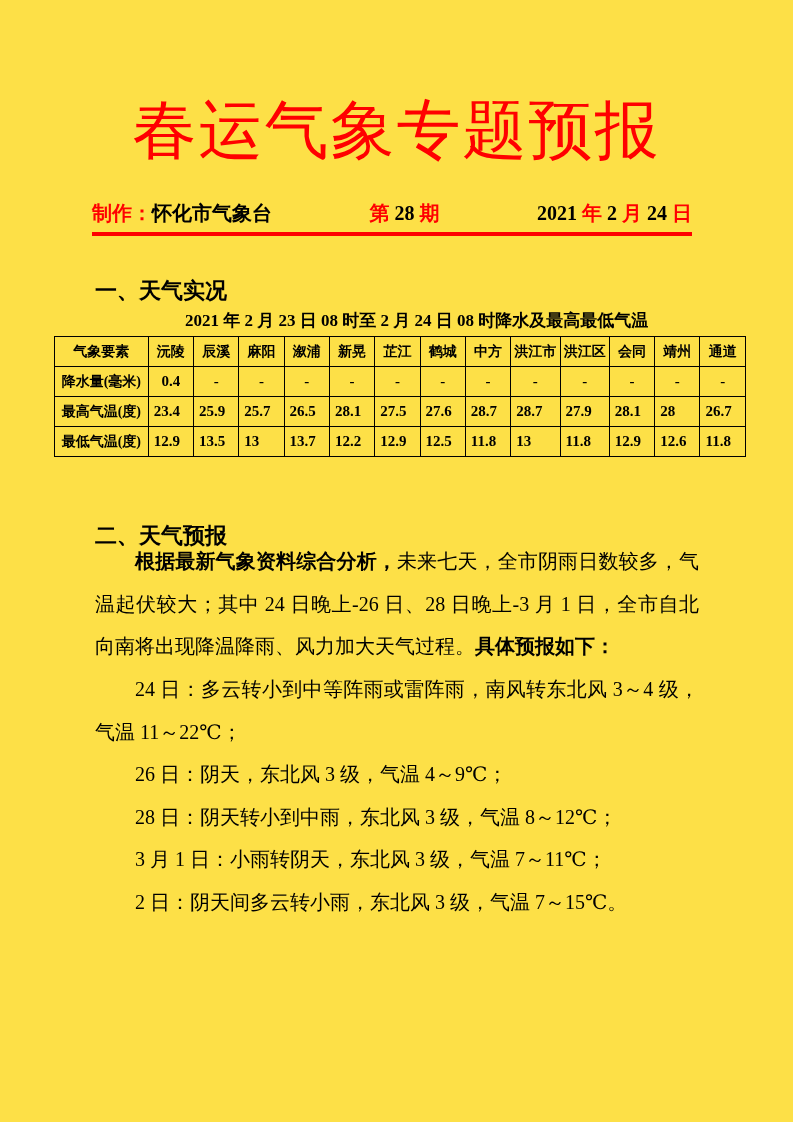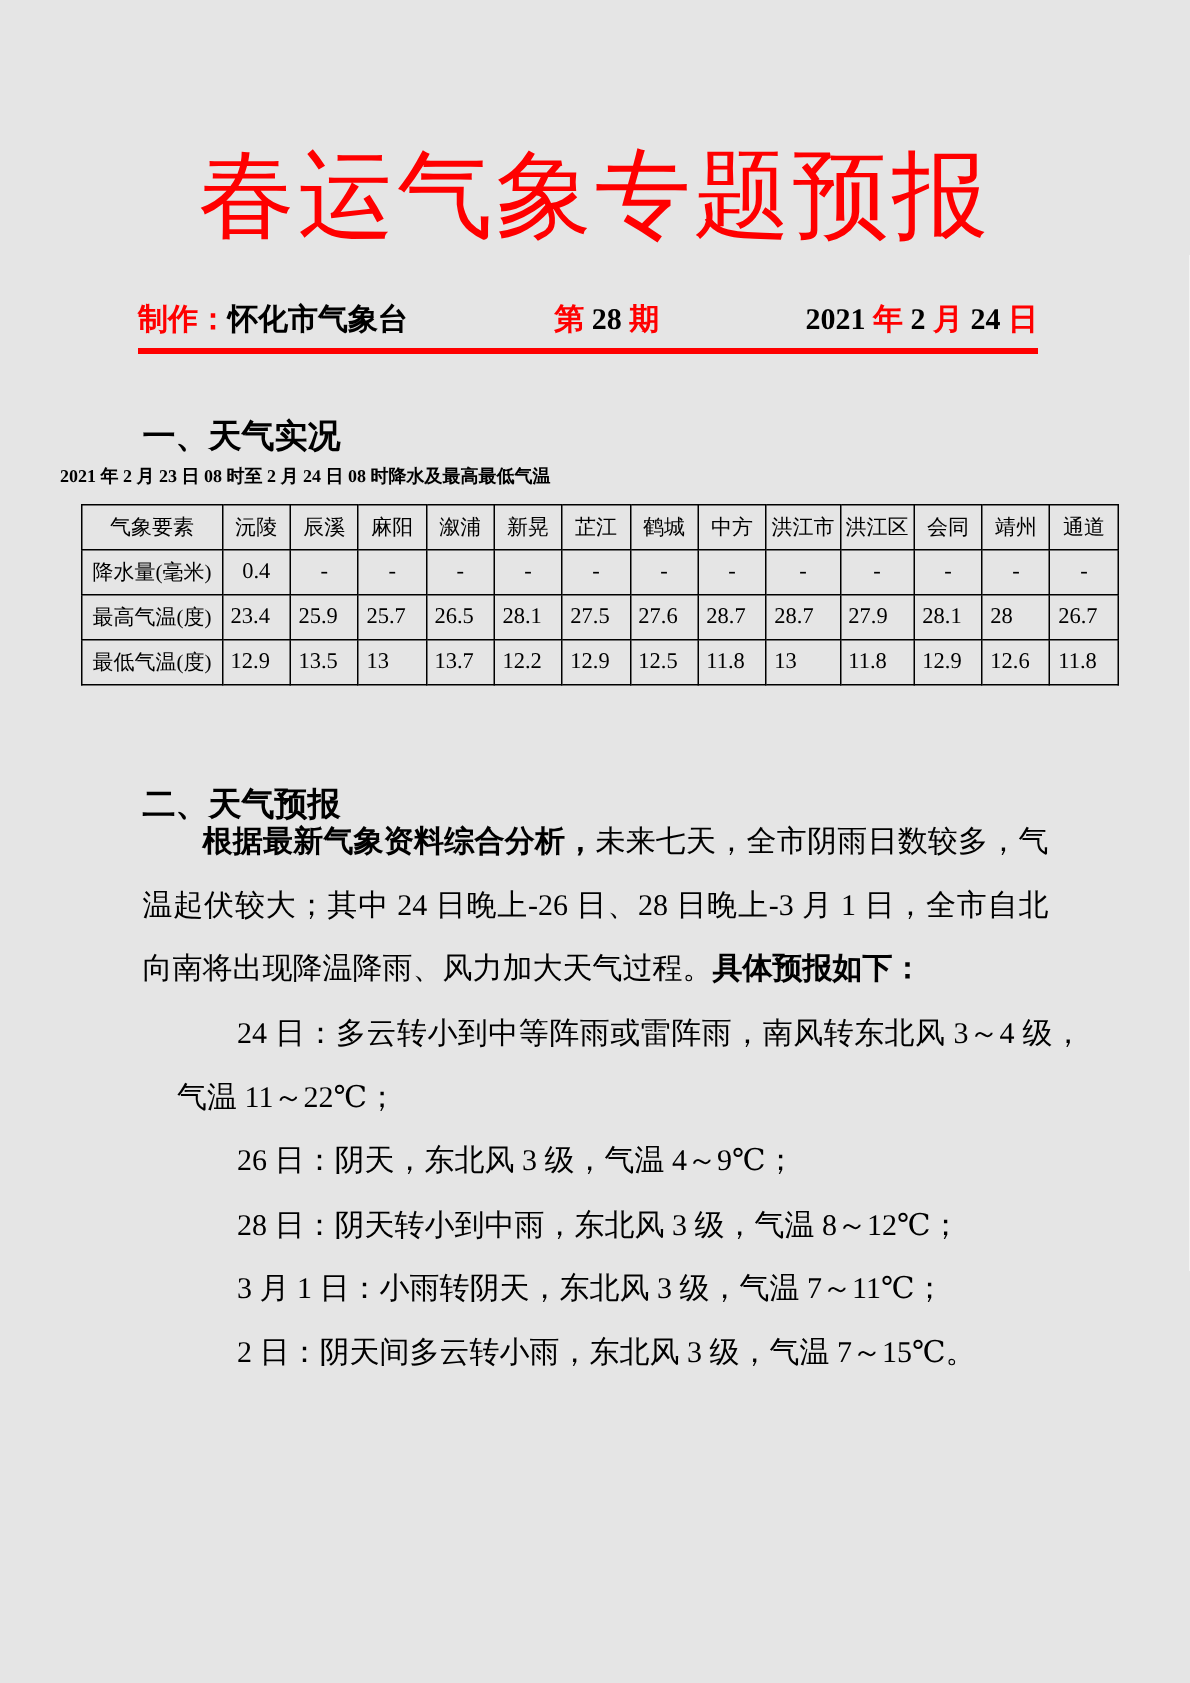--- a/index.html
+++ b/index.html
@@ -2,21 +2,21 @@
 <html style="--accent: #ff0000; --ink: #000000;"><head>
 <meta charset="utf-8">
 <style>
   :root { --accent: #ff0000; --ink: #000000; }
   * { margin: 0; padding: 0; box-sizing: border-box; }
   html, body { background: #ffffff; }
   body { font-family: "Liberation Serif", "DejaVu Serif", serif; color: var(--ink); }
   .page {
     position: relative;
     width: 793px; height: 1122px;
-    background: #e5e5e5;
+    background: #fde047;
     margin: 0 auto;
     overflow: hidden;
   }
   
   .doc-title {
     position: absolute; top: 86px; left: 0; width: 100%;
     text-align: center;
     font-size: 64px; line-height: 90px;
     letter-spacing: 2px;
     color: var(--accent);
@@ -40,55 +40,55 @@
   .sec-heading {
     position: absolute; left: 95px;
     font-weight: bold; font-size: 22px; color: var(--ink);
     white-space: nowrap;
   }
   #sec1-heading { top: 276px; }
   #sec2-heading { top: 521px; }
   
   .table-title {
     position: absolute; top: 309px; left: 0; width: 100%;
-    font-weight: bold; font-size: 12px;
+    text-align: center; font-weight: bold; font-size: 17px;
     white-space: nowrap;
     padding-left: 40px;
   }
   
   table.obs {
     position: absolute; top: 336px; left: 54px;
     width: 692px;
     border-collapse: collapse;
     table-layout: fixed;
   }
   table.obs td, table.obs th {
     border: 1.6px solid #000;
     height: 30px;
-    font-weight: normal;
+    font-weight: bold;
     font-size: 14px;
     text-align: center;
     vertical-align: middle;
     overflow: hidden;
     white-space: nowrap;
   }
   table.obs td.num { font-size: 15px; }
   table.obs td.num-left { font-size: 15px; text-align: left; padding-left: 5px; }
   col.c-label { width: 93px; }
   col.c-city  { width: 45px; }
   col.c-wide  { width: 49px; }
   
   .body-text {
     position: absolute; left: 95px; width: 604px;
     font-size: 20px; line-height: 42.5px;
     text-align: justify;
     color: var(--ink);
   }
   #intro-para { top: 540px; }
-  #forecast-block { top: 668px; margin-left: 23px; }
+  #forecast-block { top: 668px; }
   .body-text p { text-indent: 2em; }
   .b { font-weight: bold; }
 </style>
 </head>
 <body>
 
 <div class="page">
 
   <div class="doc-title">春运气象专题预报</div>
 

